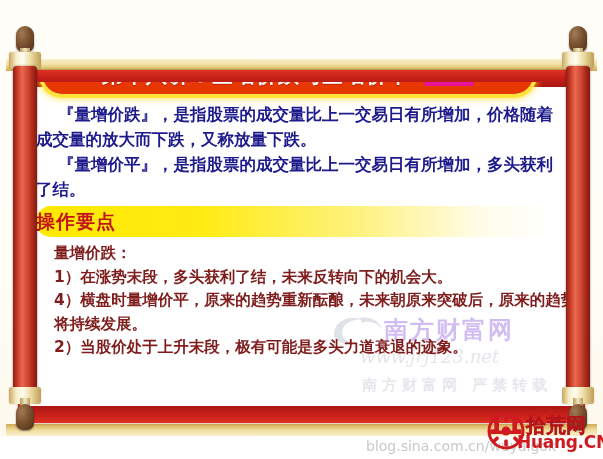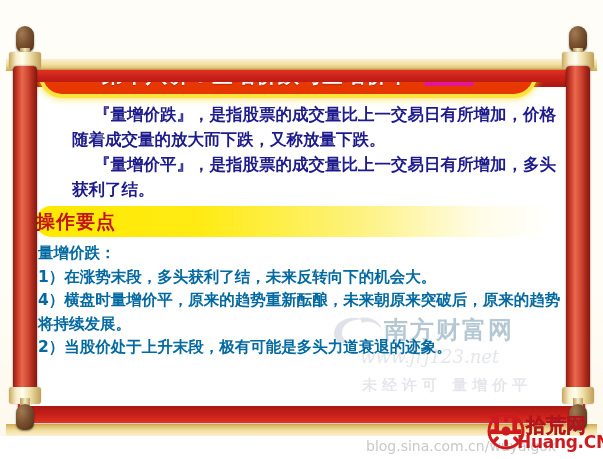--- a/index.html
+++ b/index.html
@@ -88,21 +88,21 @@
     overflow:hidden;
   }
 
   
   .watermark {
     position:absolute; left:292px; top:228px; width:250px; height:105px;
     pointer-events:none; opacity:.30;
   }
   .wm-name {
     position:absolute; left:58px; top:4px;
-    font-size:24px; font-weight:bold; color:#0c4a6e;
+    font-size:24px; font-weight:bold; color:#6d28d9;
     letter-spacing:2px;
     font-family:"DejaVu Sans","Liberation Sans",sans-serif;
   }
   .wm-swirl {
     position:absolute; left:4px; top:2px; width:58px; height:34px;
     color:#9aa3b8;
   }
   .wm-url {
     position:absolute; left:34px; top:36px;
     font-size:18px; font-style:italic; font-weight:normal; color:#a6adbe;
@@ -133,38 +133,38 @@
     padding:3px 7px 4px; border-radius:3px; letter-spacing:1px;
     white-space:nowrap;
   }
 
   
   .para-block {
     position:absolute; left:2px; top:20px; width:520px;
     color:#1d1a8c; font-weight:bold; font-size:16.5px; line-height:25px;
     letter-spacing:0px;
   }
-  .para { text-indent:22px;margin-left:36px; }
+  .para { text-indent:22px; }
 
   
   .section-bar {
     position:absolute; left:2px; top:124px; width:517px; height:31px;
     background:linear-gradient(90deg,#ffe900 0%,#ffeb14 32%,#fdf27d 62%,#fffce8 86%,#ffffff 100%);
     border-radius:15px;
     display:flex; align-items:center;
   }
   .section-bar .label {
     font-size:19px; font-weight:bold;
     color:#c2141b; letter-spacing:1px;
   }
 
   
   .points {
-    position:absolute; left:4px; top:160px; width:525px;
-    color:#0369a1; font-weight:bold; font-size:15.5px; line-height:23.5px;
+    position:absolute; left:20px; top:160px; width:525px;
+    color:#7f1d1d; font-weight:bold; font-size:15.5px; line-height:23.5px;
   }
   .pt-head { }
   .pt-item { }
 
   
   .footer {
     position:absolute; left:0; top:436px; width:603px; height:23px;
     background:#ffffff;
   }
   .footer-url {
@@ -214,21 +214,21 @@
 
   <div class="content">
 
     <div class="watermark">
       <svg class="wm-swirl" viewBox="0 0 58 34">
         <path d="M4 22 C4 8, 22 2, 34 8 C24 6, 12 11, 12 21 C12 28, 19 31, 25 29 C18 33, 4 32, 4 22 Z" fill="currentColor"></path>
         <path d="M30 6 C40 4, 50 9, 52 18 C48 11, 39 8, 32 11 Z" fill="currentColor"></path>
       </svg>
       <div class="wm-name">南方财富网</div>
       <div class="wm-url">www.jrj123.net</div>
-      <div class="wm-note">未经许可 量增价平</div>
+      <div class="wm-note">南方财富网 严禁转载</div>
     </div>
 
     <div class="title-pill">
       <div class="title-row">
         <span class="title-text">第十八讲：量增价跌与量增价平</span>
         <span class="chapter-badge">第三章</span>
       </div>
     </div>
 
     <div class="para-block">

